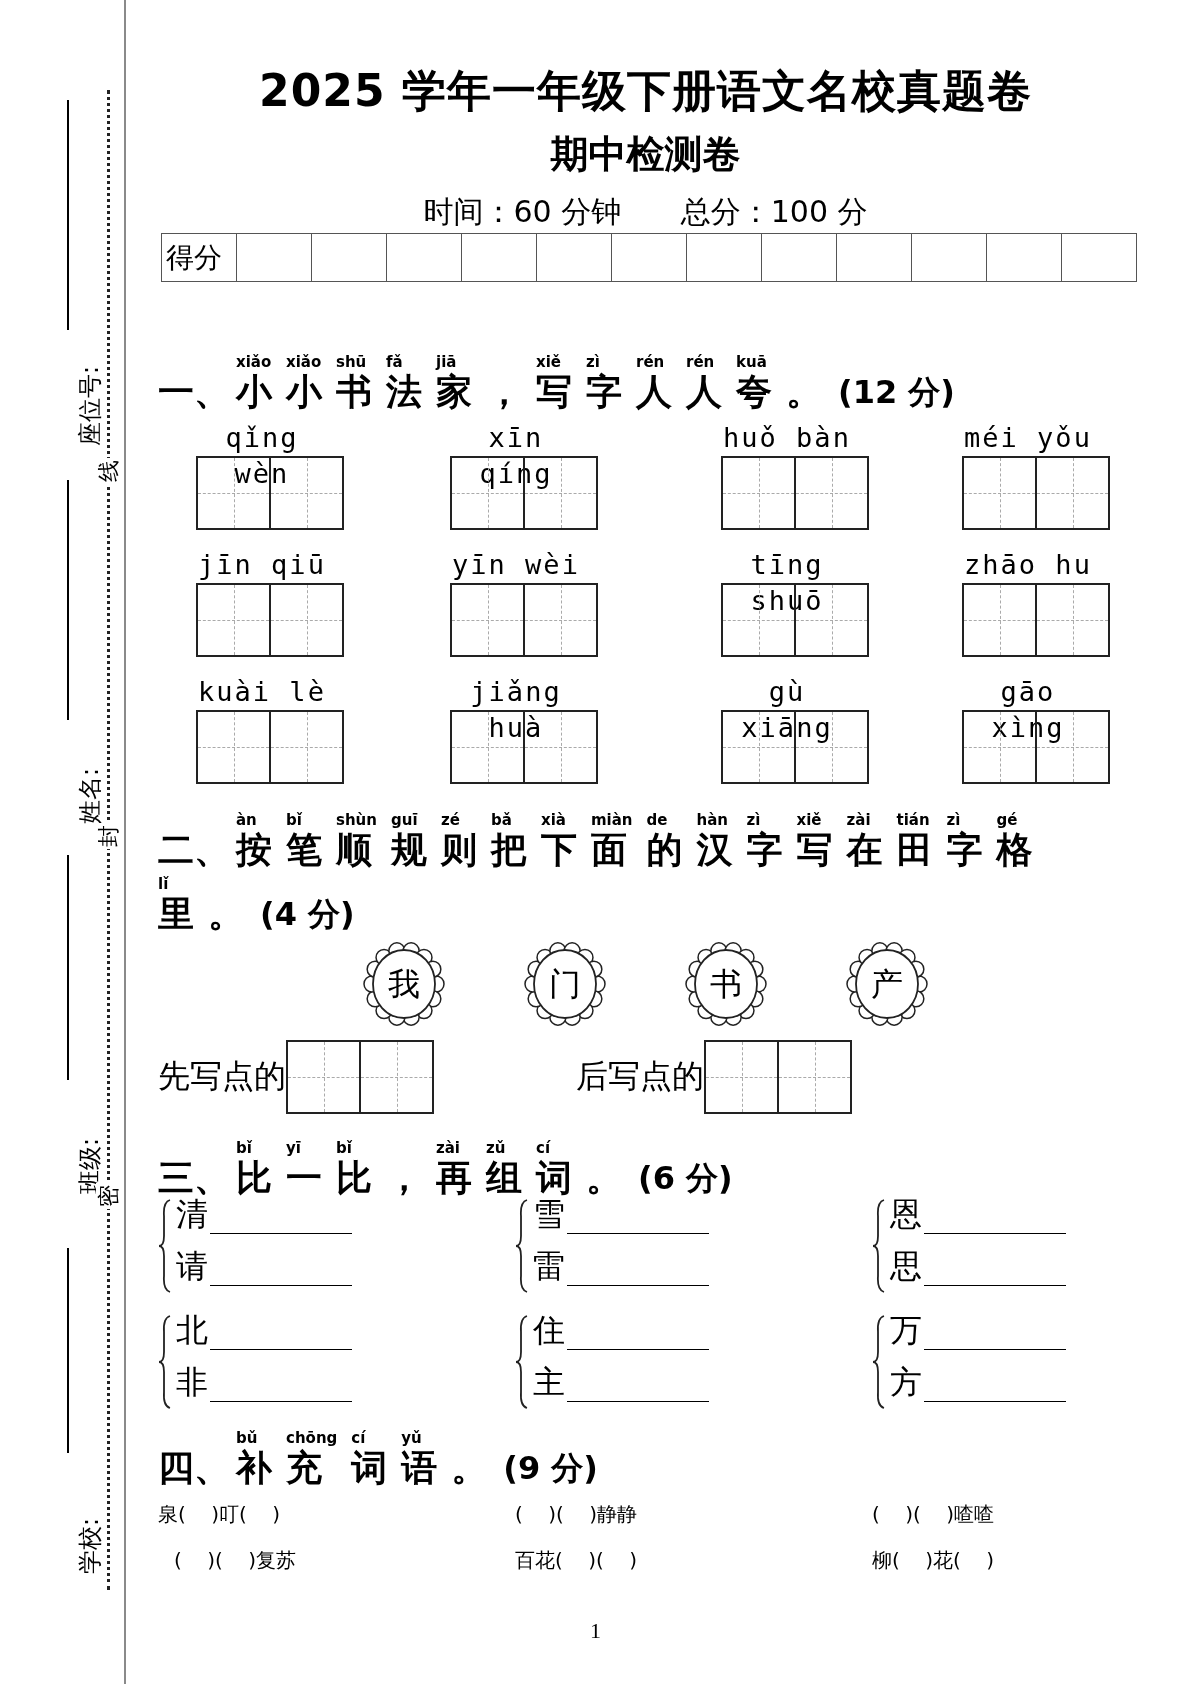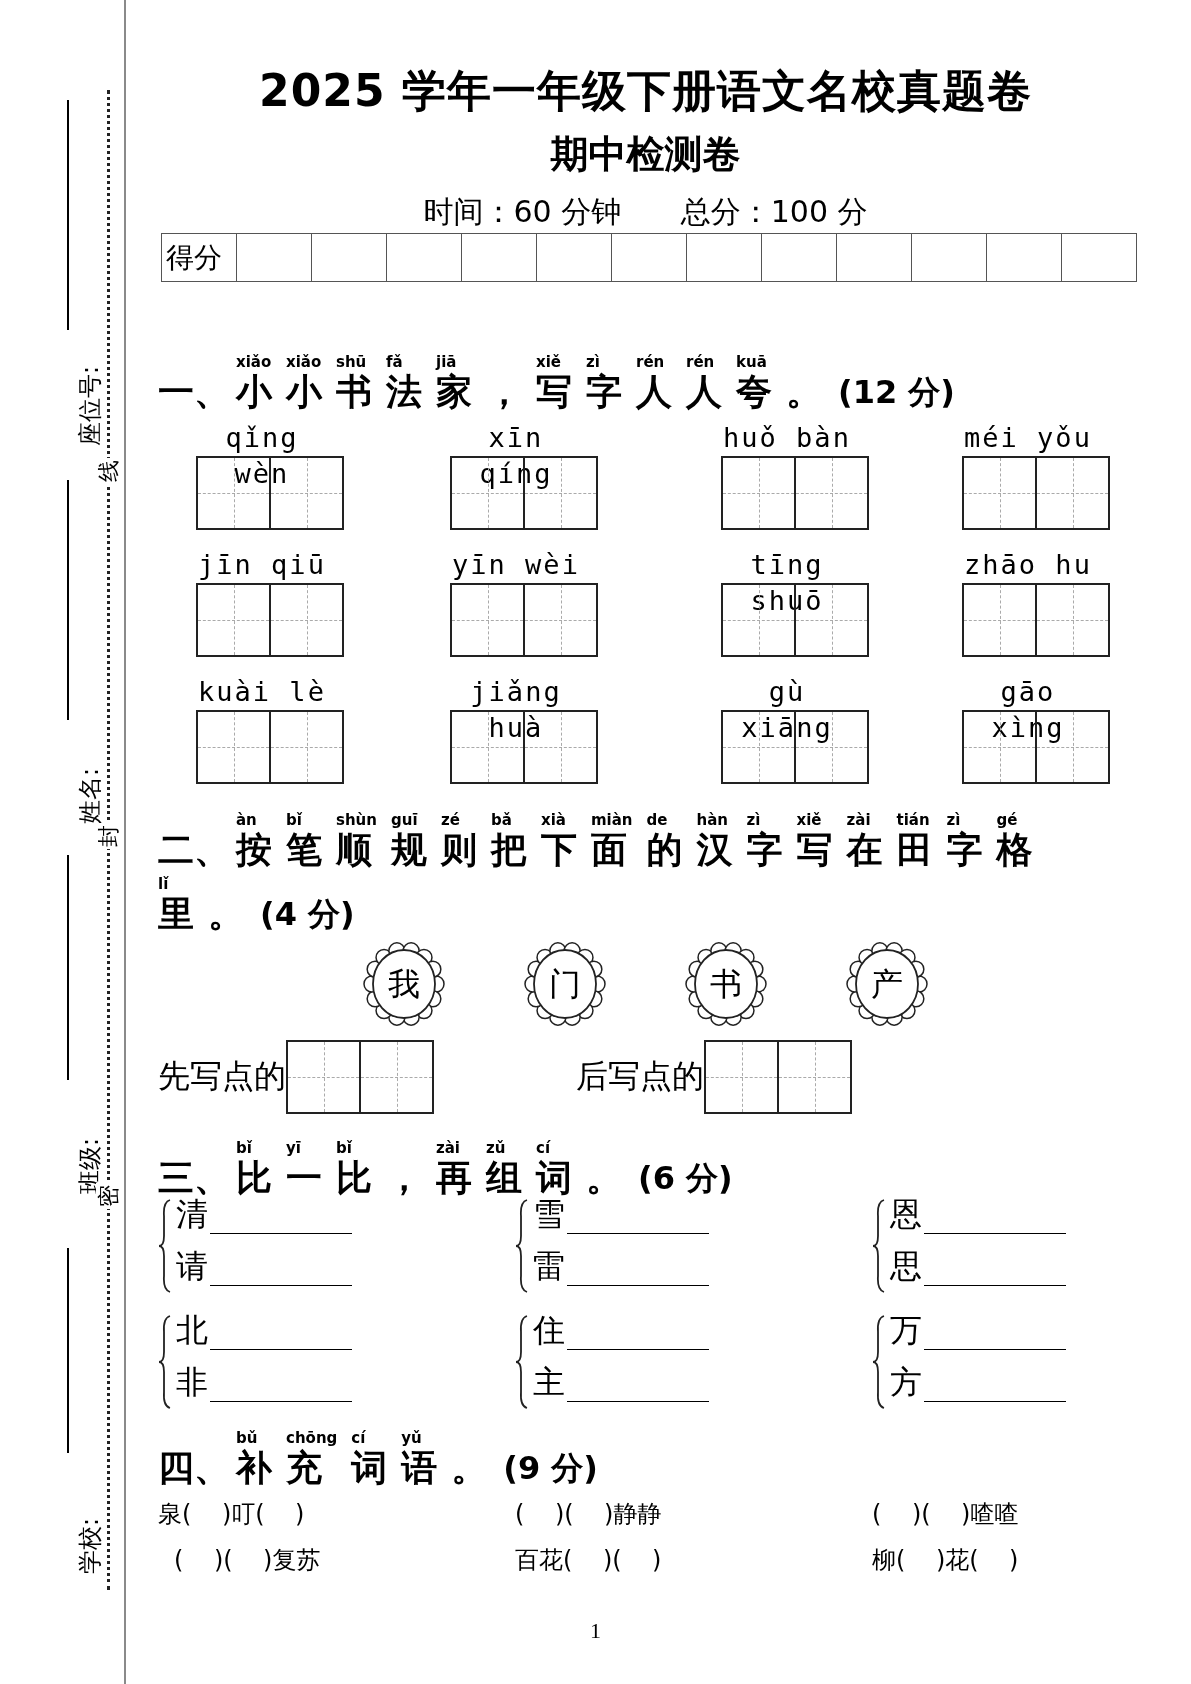--- a/index.html
+++ b/index.html
@@ -50,21 +50,21 @@
   .stroke-q .lbl { font-size: 32px; }
 
   
   .pair { position: absolute; width: 220px; height: 96px; }
   .pair .brace { position: absolute; left: 0; top: 0; }
   .pair .row { position: absolute; left: 18px; display: flex; align-items: flex-end; }
   .pair .row .c { font-family: "DejaVu Serif", serif; font-size: 32px; line-height: 40px; }
   .pair .row .ln { width: 142px; border-bottom: 1.5px solid #000; height: 34px; margin-left: 2px; }
 
   
-  .fill { position: absolute; font-size: 24px; white-space: pre; line-height: 40px; }
+  .fill { position: absolute; font-size: 20px; white-space: pre; line-height: 40px; }
 
   .page-num { position: absolute; left: 0; width: 1191px; top: 1618px; text-align: center; font-family: "Liberation Serif", serif; font-size: 22px; }
 </style>
 </head>
 <body>
 
 <div class="binding-rule"></div>
 <div class="dotted-rule"></div>
 
 <div class="field-line" style="top:100px;height:230px;"></div>

